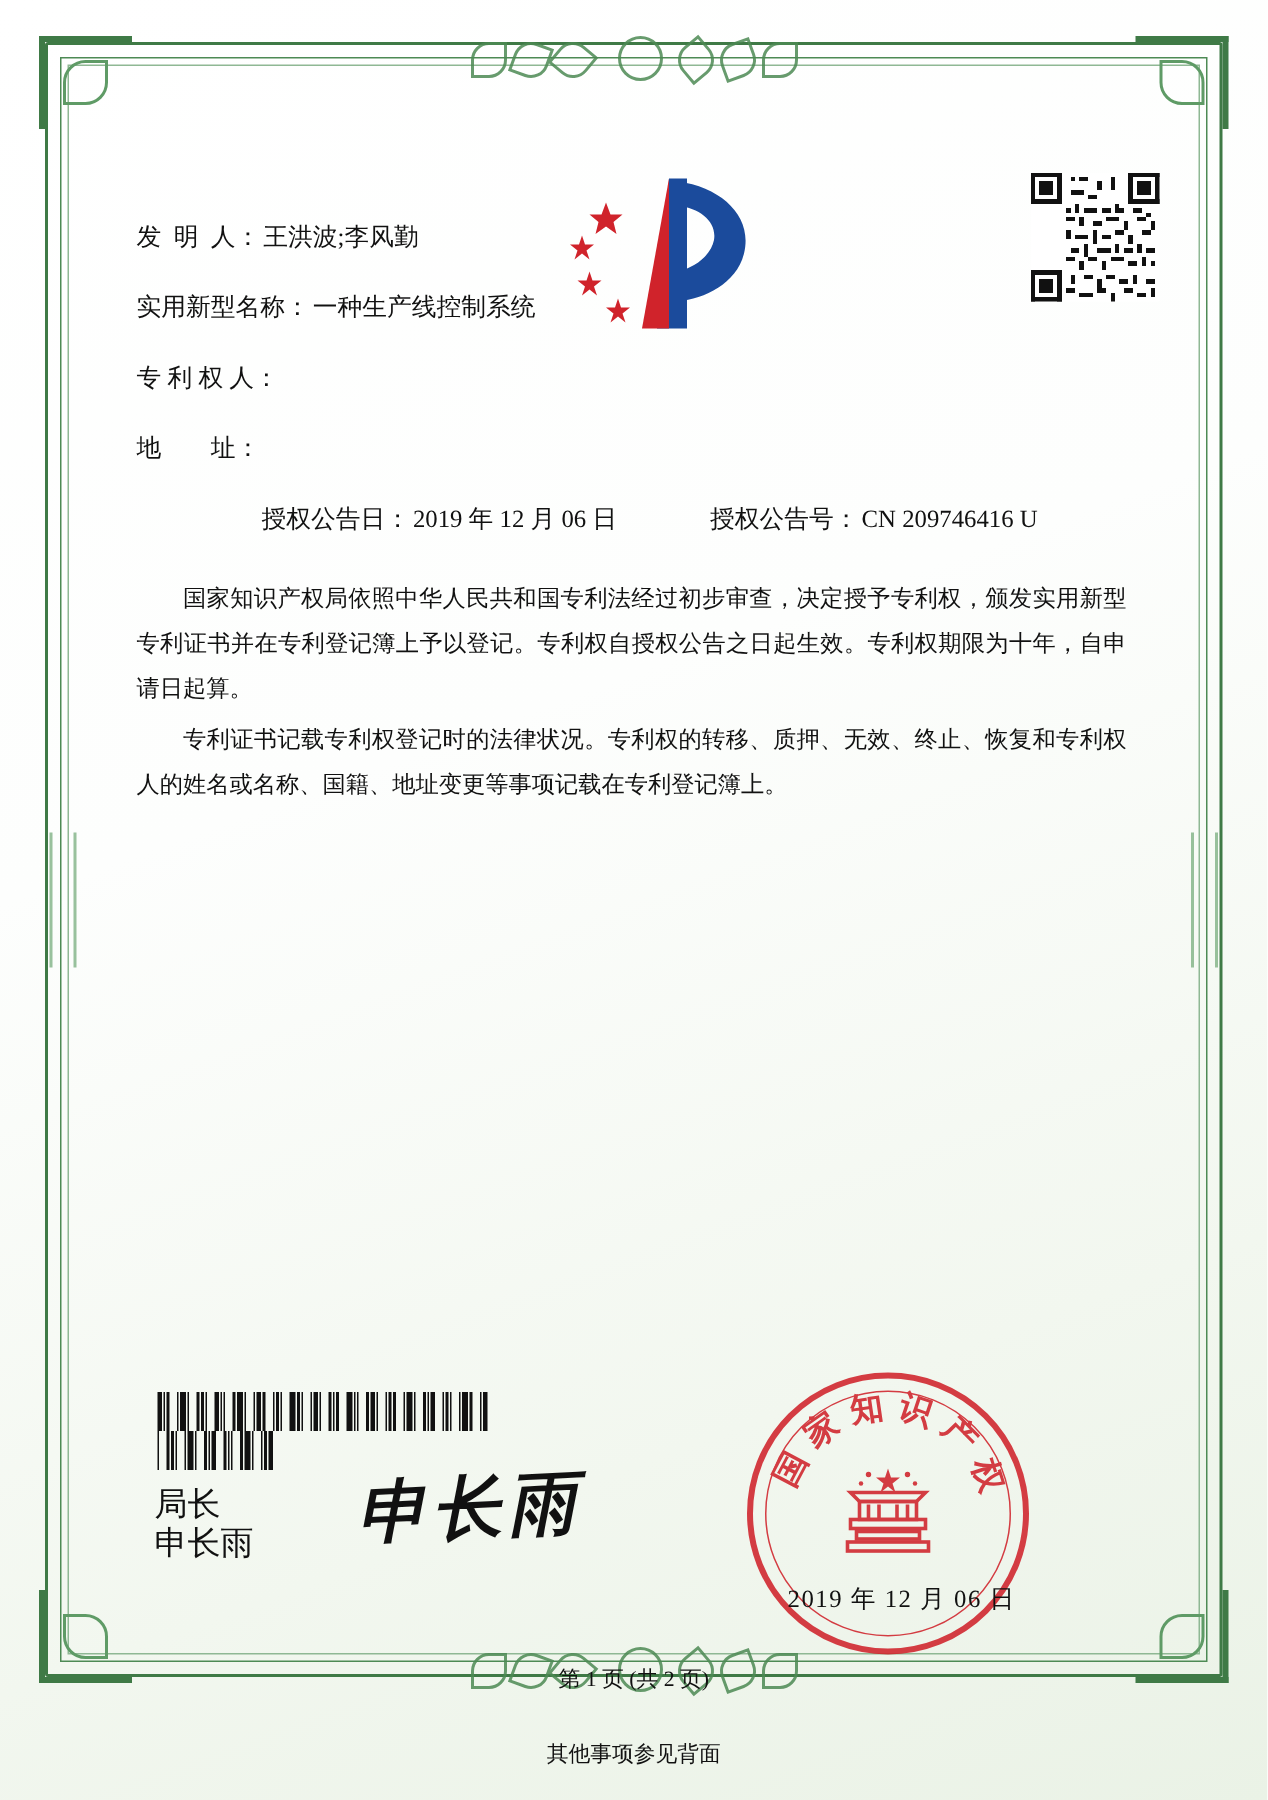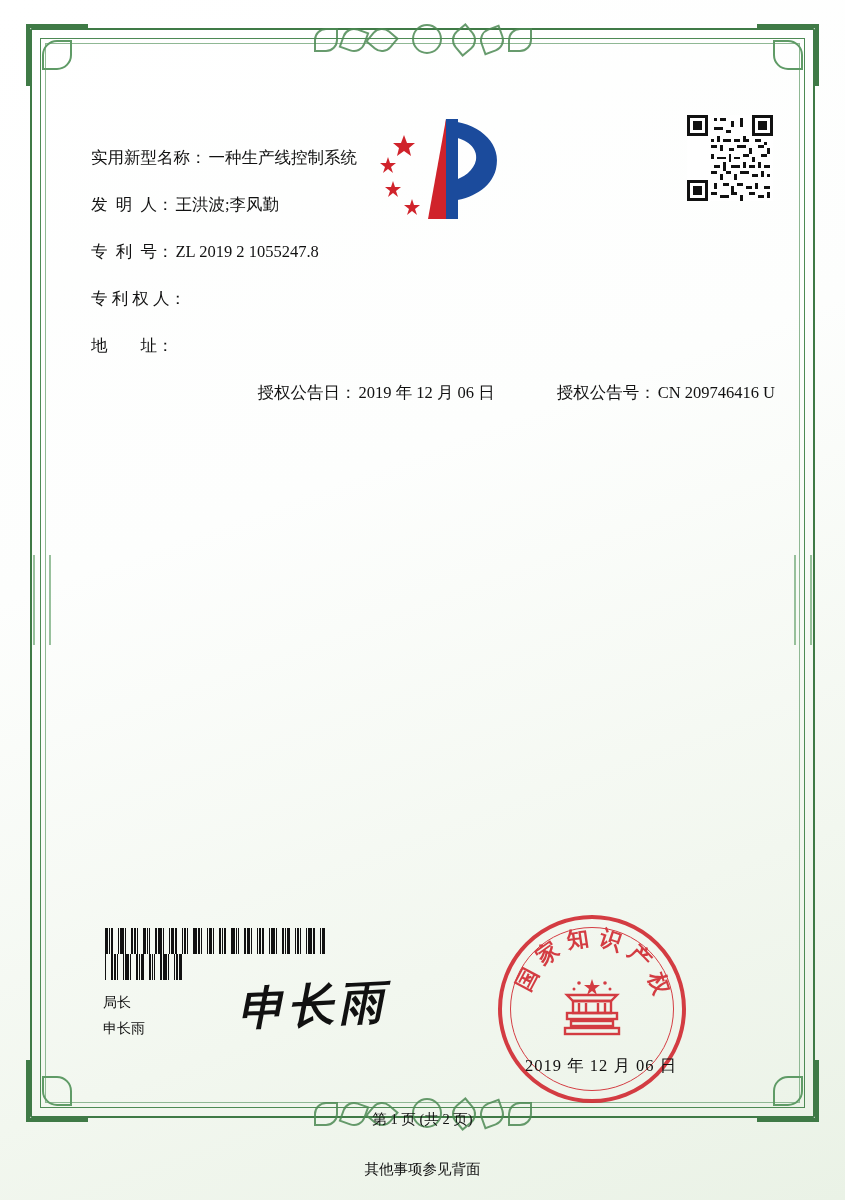--- a/index.html
+++ b/index.html
@@ -163,21 +163,21 @@
     margin-bottom: 25px;
   }
   .field-label {
     white-space: pre;
     flex: 0 0 auto;
   }
   .field-value {
     margin-left: 2px;
   }
   .field-row.dual {
-    justify-content: flex-end;
+    justify-content: center;
   }
   .dual .sep {
     display: inline-block;
     width: 62px;
   }
 
   .para {
     margin-top: 28px;
     margin-left: 16px;
     font-size: 15.5px;
@@ -202,21 +202,21 @@
     height: 100%;
     margin-right: 1px;
     vertical-align: top;
   }
 
   
   .sig-block {
     position: absolute;
     left: 103px;
     top: 990px;
-    font-size: 14px;
+    font-size: 22px;
     line-height: 26px;
     color: #111;
   }
   .handwriting {
     position: absolute;
     left: 238px;
     top: 975px;
     font-size: 46px;
     font-family: "DejaVu Serif", serif;
     font-style: italic;
@@ -414,46 +414,46 @@
             <rect x="23" y="8" width="2" height="1"></rect>
           <rect x="26" y="9" width="1" height="1"></rect>
           <rect x="8" y="8" width="1" height="1"></rect>
         </g>
       </svg>
     </div>
 
 
     <div class="fields">
       <div class="field-row">
-        <span class="field-label">实用新型名称：</span>
-        <span class="field-value">一种生产线控制系统</span>
-      </div>
-      <div class="field-row">
         <span class="field-label">发  明  人：</span>
         <span class="field-value">王洪波;李风勤</span>
       </div>
       <div class="field-row">
-        <span class="field-label">专  利  号：</span>
-        <span class="field-value">ZL 2019 2 1055247.8</span>
+        <span class="field-label">实用新型名称：</span>
+        <span class="field-value">一种生产线控制系统</span>
       </div>
       <div class="field-row">
         <span class="field-label">专 利 权 人：</span>
       </div>
       <div class="field-row">
         <span class="field-label">地        址：</span>
       </div>
       <div class="field-row dual">
         <span class="field-label">授权公告日：</span>
         <span class="field-value">2019 年 12 月 06 日</span>
         <span class="sep"></span>
         <span class="field-label">授权公告号：</span>
         <span class="field-value">CN 209746416 U</span>
       </div>
     </div>
 
+    <div class="para">
+      <p>国家知识产权局依照中华人民共和国专利法经过初步审查，决定授予专利权，颁发实用新型专利证书并在专利登记簿上予以登记。专利权自授权公告之日起生效。专利权期限为十年，自申请日起算。</p>
+      <p>专利证书记载专利权登记时的法律状况。专利权的转移、质押、无效、终止、恢复和专利权人的姓名或名称、国籍、地址变更等事项记载在专利登记簿上。</p>
+    </div>
   </div>
 
   <div class="barcode">
     <span style="width:3px"></span><span style="width:1px"></span><span style="width:2px"></span>
     <span style="width:1px"></span><span style="width:4px"></span><span style="width:1px"></span>
     <span style="width:2px"></span><span style="width:2px"></span><span style="width:1px"></span>
     <span style="width:3px"></span><span style="width:1px"></span><span style="width:1px"></span>
     <span style="width:2px"></span><span style="width:4px"></span><span style="width:1px"></span>
     <span style="width:1px"></span><span style="width:3px"></span><span style="width:2px"></span>
     <span style="width:1px"></span><span style="width:2px"></span><span style="width:1px"></span>

